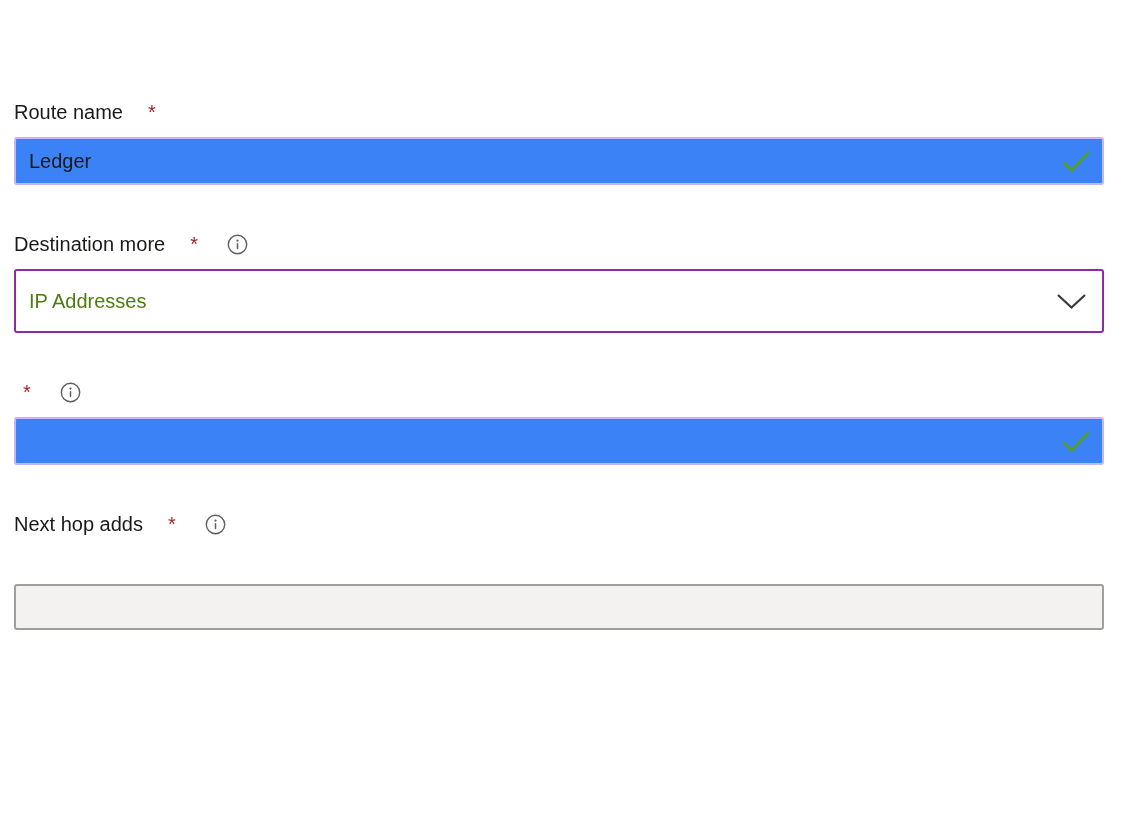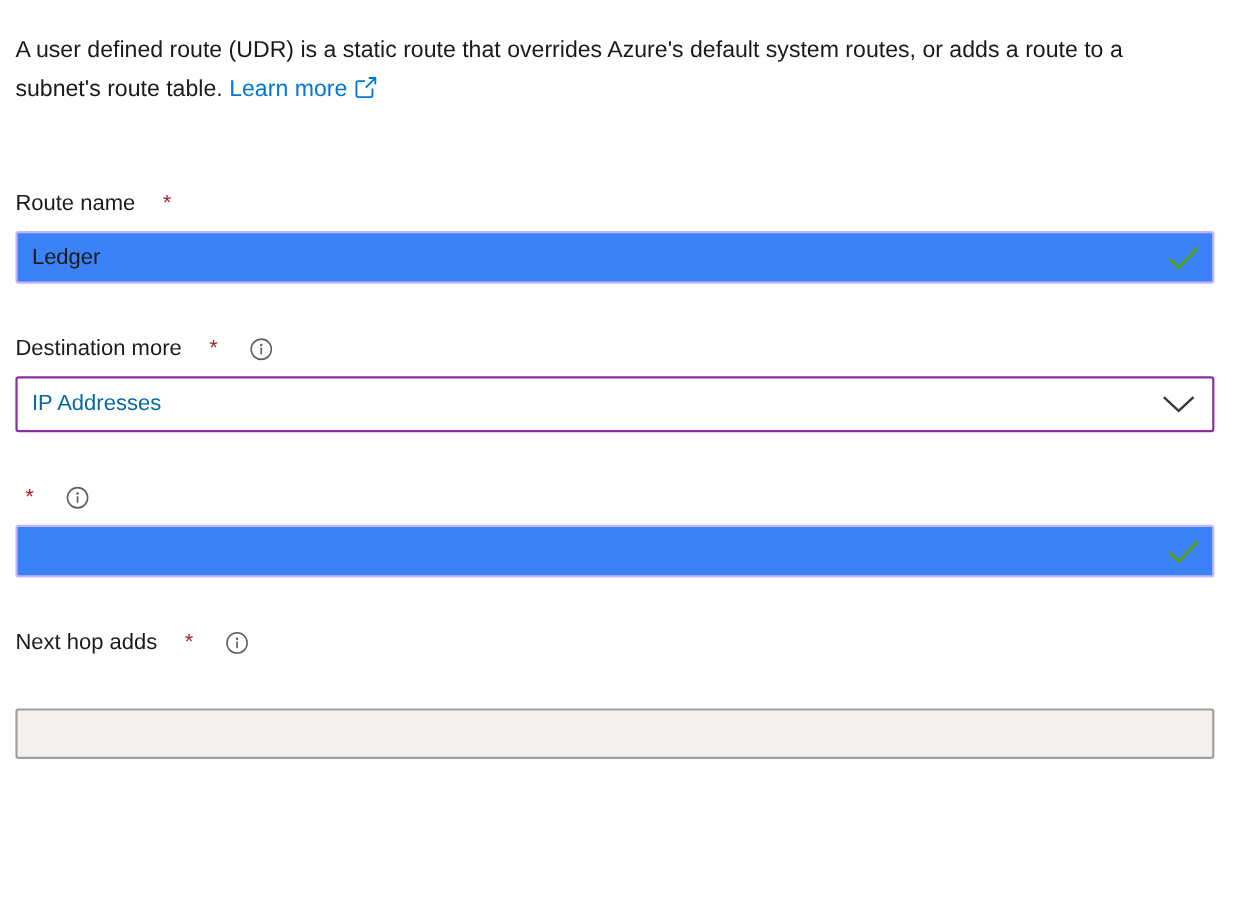--- a/index.html
+++ b/index.html
@@ -76,47 +76,39 @@
   .check-wrap {
     position: absolute;
     right: 13px; top: 50%;
     transform: translateY(-50%);
     display: flex; align-items: center;
     pointer-events: none;
   }
 
   .dropdown {
     width: 100%;
-    height: 51px;
+    height: 64px;
     border: 2px solid #8a2da5;
     border-radius: 3px;
     padding: 0 15px 0 13px;
     font-size: 20px;
-    color: #0369a1;
+    color: #4d7c0f;
     background: #ffffff;
     display: flex;
     align-items: center;
     justify-content: space-between;
     cursor: pointer;
   }
   .chev-wrap { display: flex; align-items: center; }
 </style>
 </head>
 <body>
 
 <div class="container">
 
-  <div class="intro">
-    <span>A user defined route (UDR) is a static route that overrides Azure's default system routes, or adds a route to a subnet's route table.</span>
-    <a class="learn-more"><span>Learn more</span><span class="ext-icon"><svg width="21" height="21" viewBox="0 0 21 21" fill="none" stroke="#0078d4" stroke-width="1.7">
-          <path d="M16.6 11.4v6.3a1.6 1.6 0 0 1-1.6 1.6H3.6A1.6 1.6 0 0 1 2 17.7V6.3a1.6 1.6 0 0 1 1.6-1.6h6.3"></path>
-          <path d="M13.2 1.9h6v6"></path>
-          <path d="M18.7 2.4l-8.2 8.2"></path>
-        </svg></span></a>
-  </div>
 
   <div class="field first">
     <div class="label-row">
       <span class="label-text">Route name</span>
       <span class="req">*</span>
     </div>
     <div class="control">
       <input class="text-input" type="text" value="Ledger" style="">
       <span class="check-wrap">
         <svg width="30" height="22" viewBox="0 0 30 22" fill="none">

